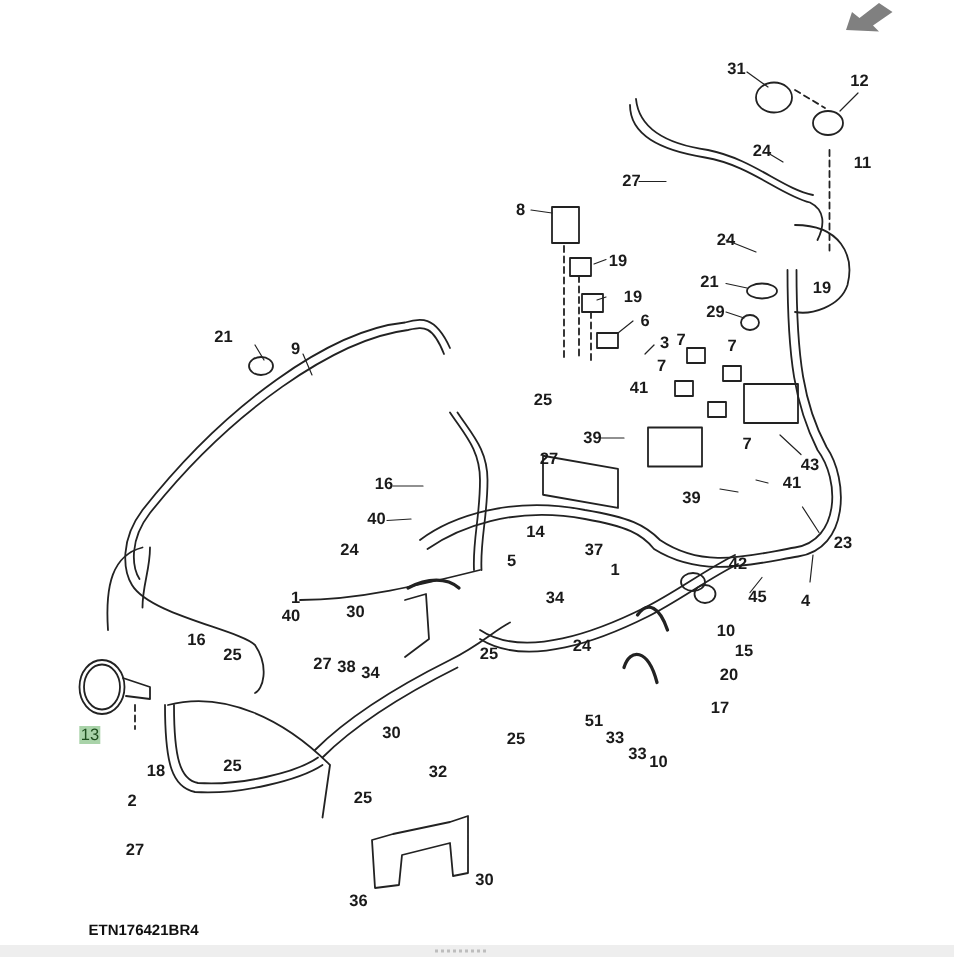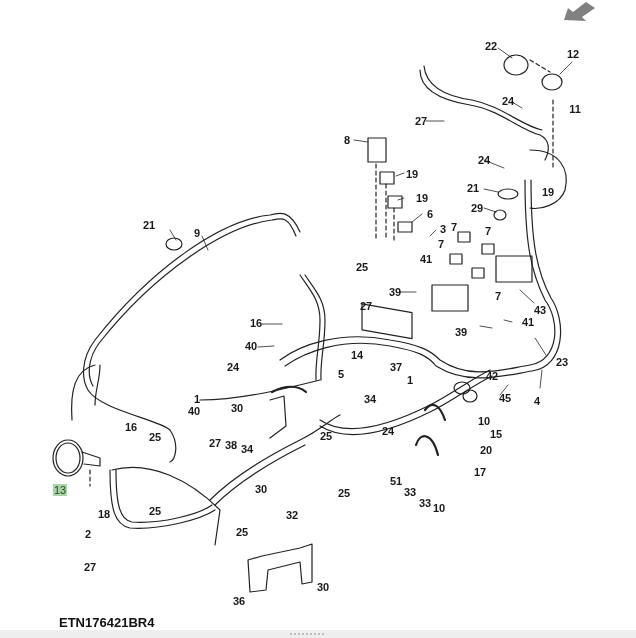--- a/index.html
+++ b/index.html
@@ -1,21 +1,21 @@
 <!DOCTYPE html>
 <html><head>
 <meta charset="utf-8">
 <style>
   html, body { margin:0; padding:0; background:#ffffff; }
   body { width:636px; height:638px; position:relative; overflow:hidden; font-family:"Liberation Sans", sans-serif; }
   #diagram { position:absolute; left:0; top:0; width:636px; height:630px; }
   .callout { position:absolute; font-size:11px; font-weight:bold; color:#1a1a1a; line-height:12px; white-space:nowrap; transform:translate(-50%,-50%); cursor:pointer; }
   .callout.hl { background:#a9d3a9; color:#1f4f1f; padding:0 1px; font-weight:normal;text-align:center; }
   .nav-arrow { position:absolute; left:562px; top:2px; width:34px; height:20px; cursor:pointer; }
-  .ref-code { position:absolute; left:59px; top:615px; font-size:13px; font-weight:bold; color:#111; }
+  .ref-code { position:absolute; left:59px; top:615px; font-size:10px; font-weight:bold; color:#111; }
   .bottom-bar { position:absolute; left:0; top:630px; width:636px; height:8px; background:#eeeeee; }
   .grip { position:absolute; left:290px; top:633px; width:34px; height:2px;
           background:repeating-linear-gradient(90deg,#bdbdbd 0 2px,transparent 2px 4px); cursor:ns-resize; }
   svg path, svg line, svg rect, svg ellipse, svg circle, svg polyline { vector-effect:non-scaling-stroke; }
 </style>
 </head>
 <body>
 
 <svg id="diagram" viewBox="0 0 636 630" xmlns="http://www.w3.org/2000/svg">
   <g fill="none" stroke="#222" stroke-width="1.2" stroke-linecap="round" stroke-linejoin="round">
@@ -113,21 +113,21 @@
         <line x1="542" y1="370" x2="540" y2="388"></line>
       <line x1="508" y1="385" x2="500" y2="395"></line>
     </g>
   </g>
 </svg>
 
 <svg class="nav-arrow" viewBox="0 0 34 20">
   <polygon points="2,18 6,6 11,10 24,0 33,6 20,15 24,19" fill="#808080"></polygon>
 </svg>
 
-<div class="callout" style="left:491px;top:46px">22</div>
+<div class="callout" style="left:491px;top:46px">31</div>
 <div class="callout" style="left:573px;top:54px">12</div>
 <div class="callout" style="left:575px;top:109px">11</div>
 <div class="callout" style="left:508px;top:101px">24</div>
 <div class="callout" style="left:421px;top:121px">27</div>
 <div class="callout" style="left:347px;top:140px">8</div>
 <div class="callout" style="left:412px;top:174px">19</div>
 <div class="callout" style="left:484px;top:160px">24</div>
 <div class="callout" style="left:548px;top:192px">19</div>
 <div class="callout" style="left:473px;top:188px">21</div>
 <div class="callout" style="left:422px;top:198px">19</div>

